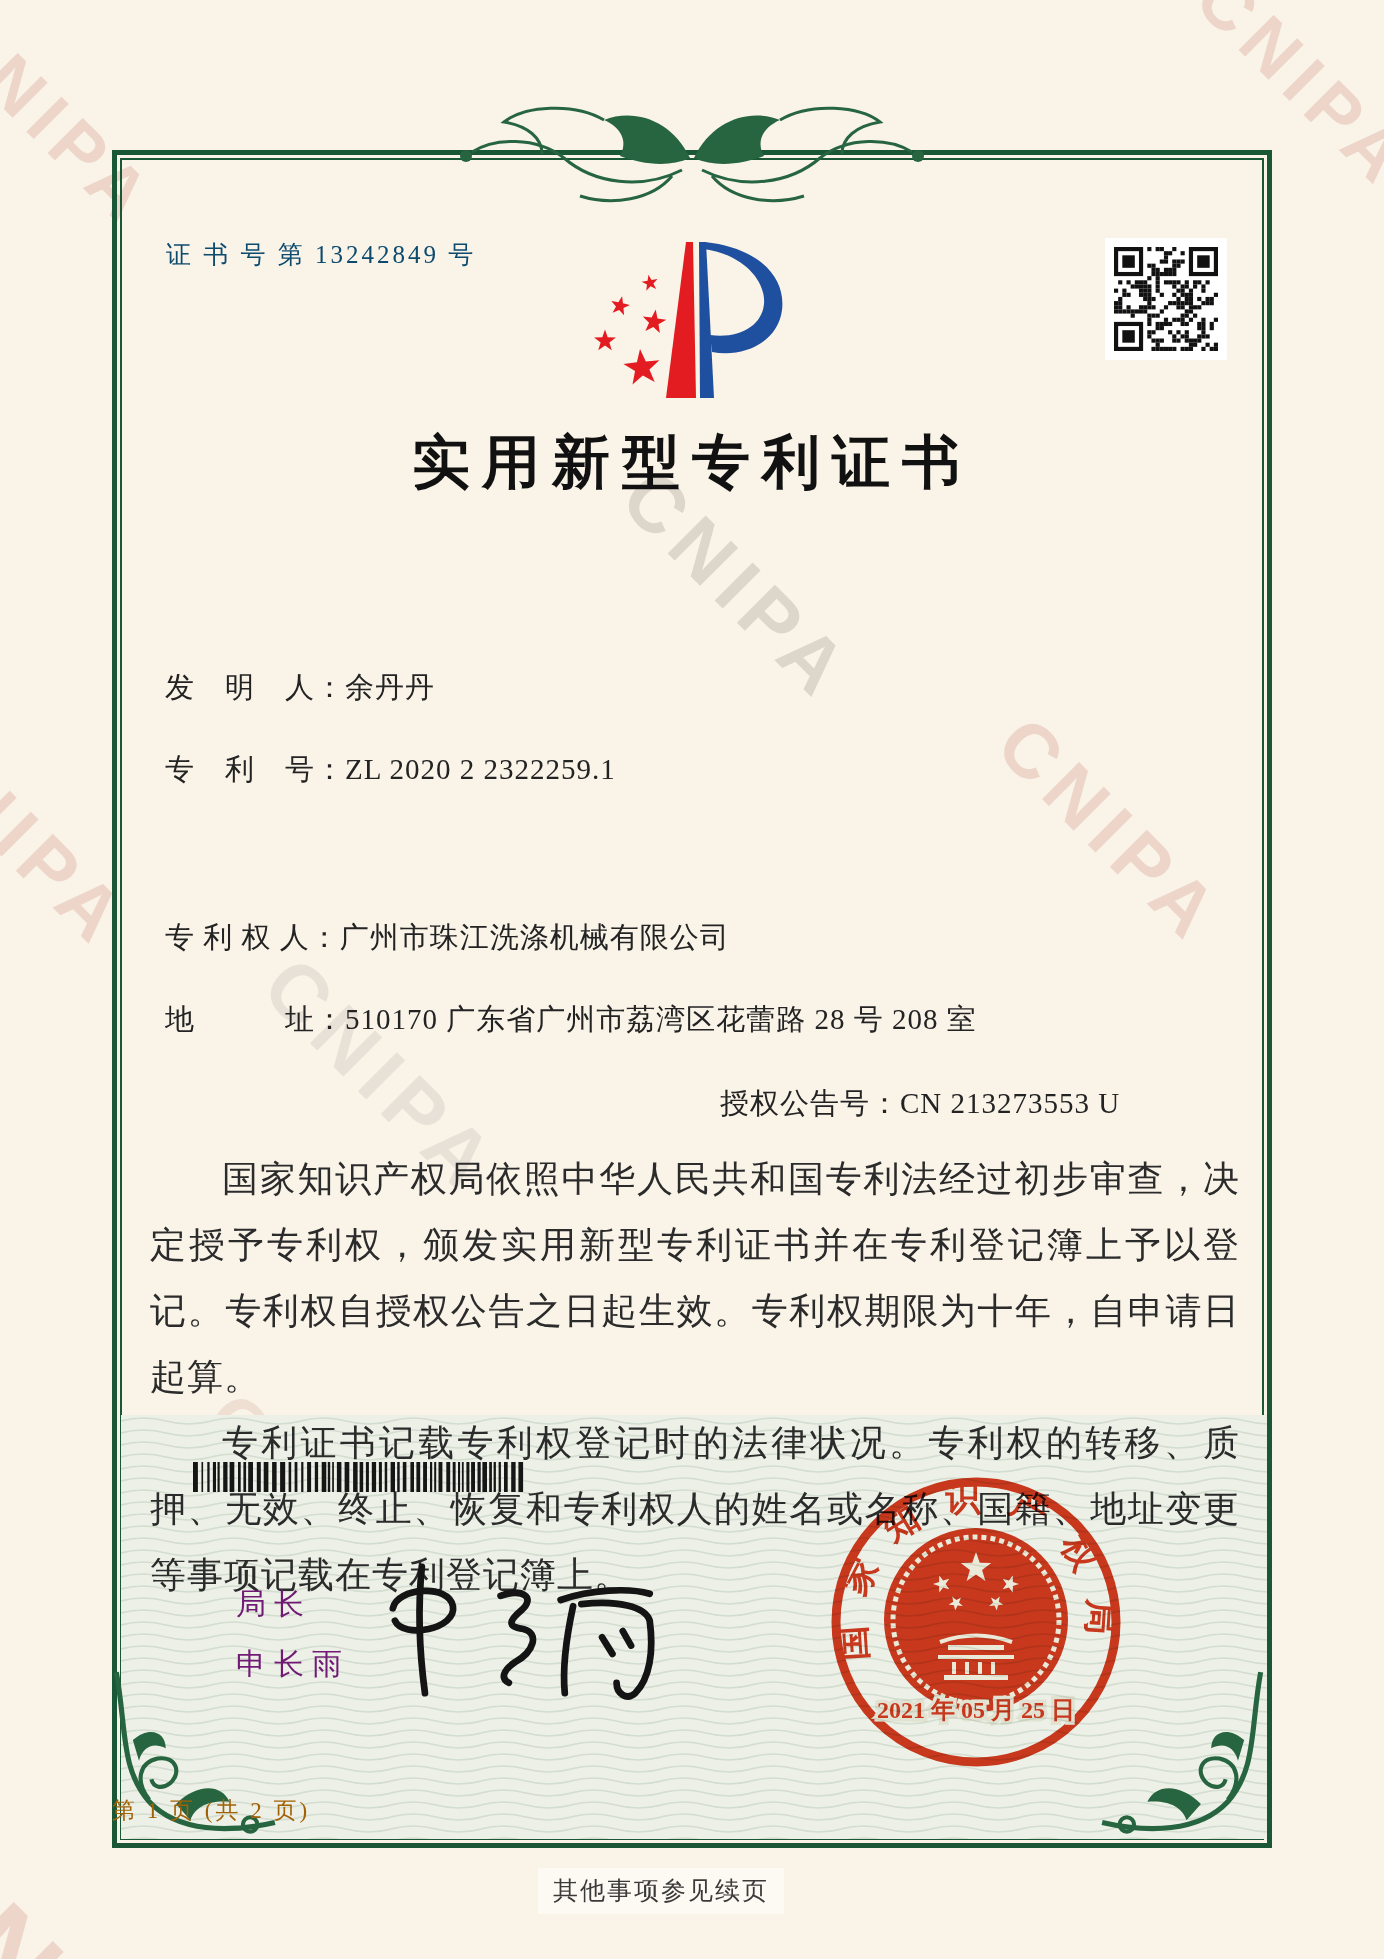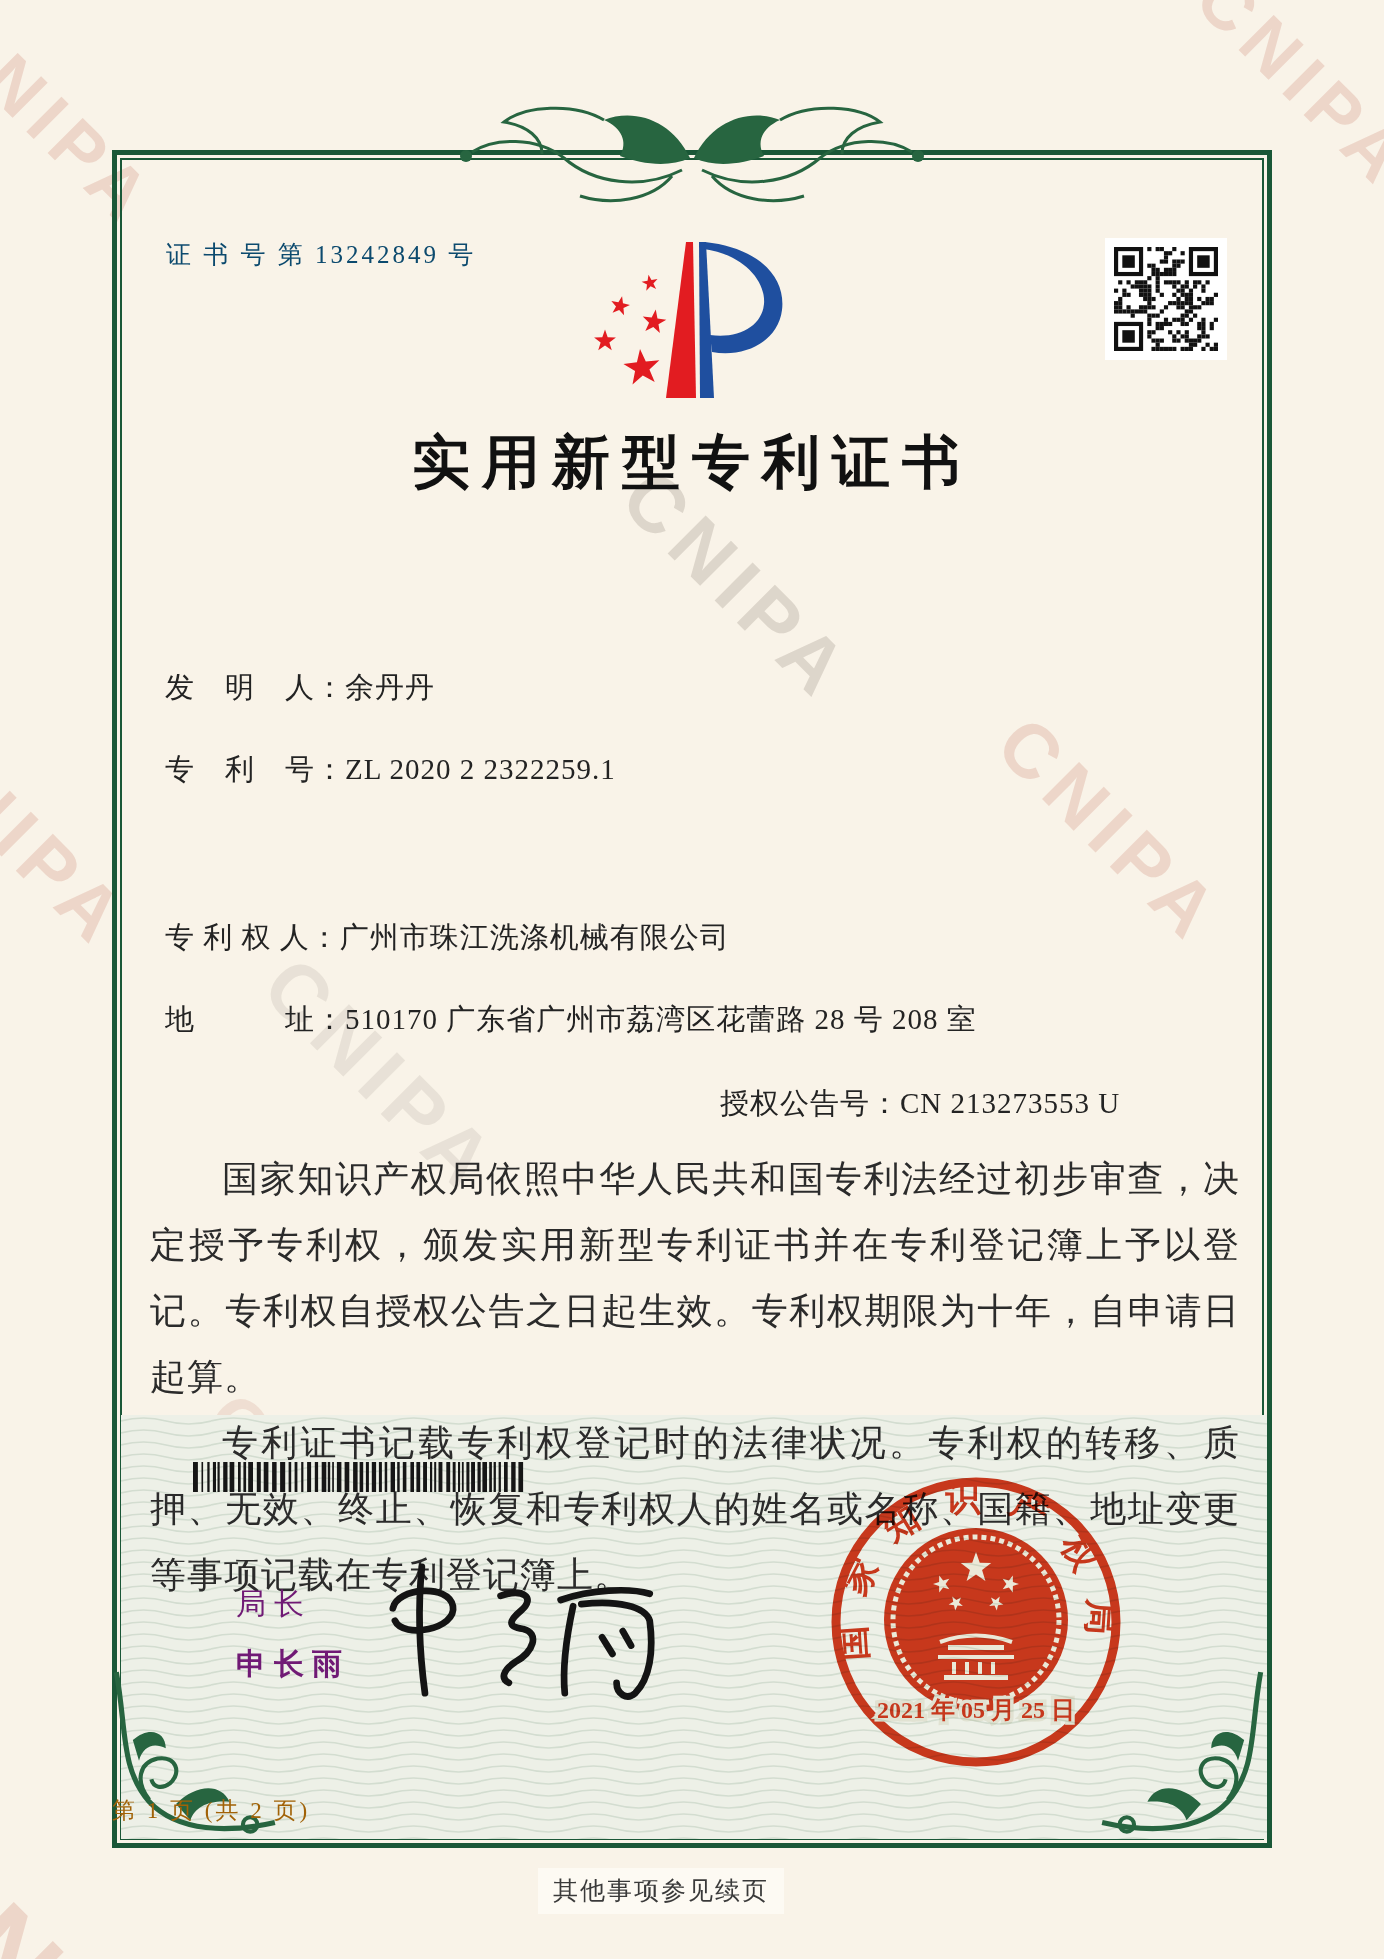--- a/index.html
+++ b/index.html
@@ -397,21 +397,21 @@
         <rect x="296.2" y="0" width="2.7" height="30" fill="#161616"></rect>
         <rect x="300.6" y="0" width="2.3" height="30" fill="#161616"></rect>
         <rect x="305.6" y="0" width="2.3" height="30" fill="#161616"></rect>
         <rect x="311.0" y="0" width="3.7" height="30" fill="#161616"></rect>
         <rect x="318.2" y="0" width="4.4" height="30" fill="#161616"></rect>
         <rect x="325.4" y="0" width="4.7" height="30" fill="#161616"></rect>
       </g>
   </svg>
 
   <div class="director" style="top:1584px;">局长</div>
-  <div class="director" style="top:1644px;font-weight:bold;">申长雨</div>
+  <div class="director" style="top:1644px;">申长雨</div>
 
   <svg class="abs" style="left:368px;top:1556px;" width="290" height="146" viewBox="0 0 280 140">
     <g stroke="#141414" stroke-width="6.5" fill="none" stroke-linecap="round" stroke-linejoin="round">
       <path d="M52,10 C48,50 50,95 55,132"></path>
       <path d="M24,50 C28,30 78,26 82,48 C86,70 34,80 26,62"></path>
       <path d="M128,38 C150,30 162,40 148,52 C136,62 134,68 150,70 C166,74 160,92 142,102 C130,110 128,118 136,122"></path>
       <path d="M186,42 C215,32 252,30 272,36"></path>
       <path d="M198,48 C190,85 188,112 190,132"></path>
       <path d="M206,46 C240,42 268,48 272,62 C276,92 272,118 258,132 C250,139 240,133 240,122"></path>
       <path d="M226,78 l10,16"></path>

